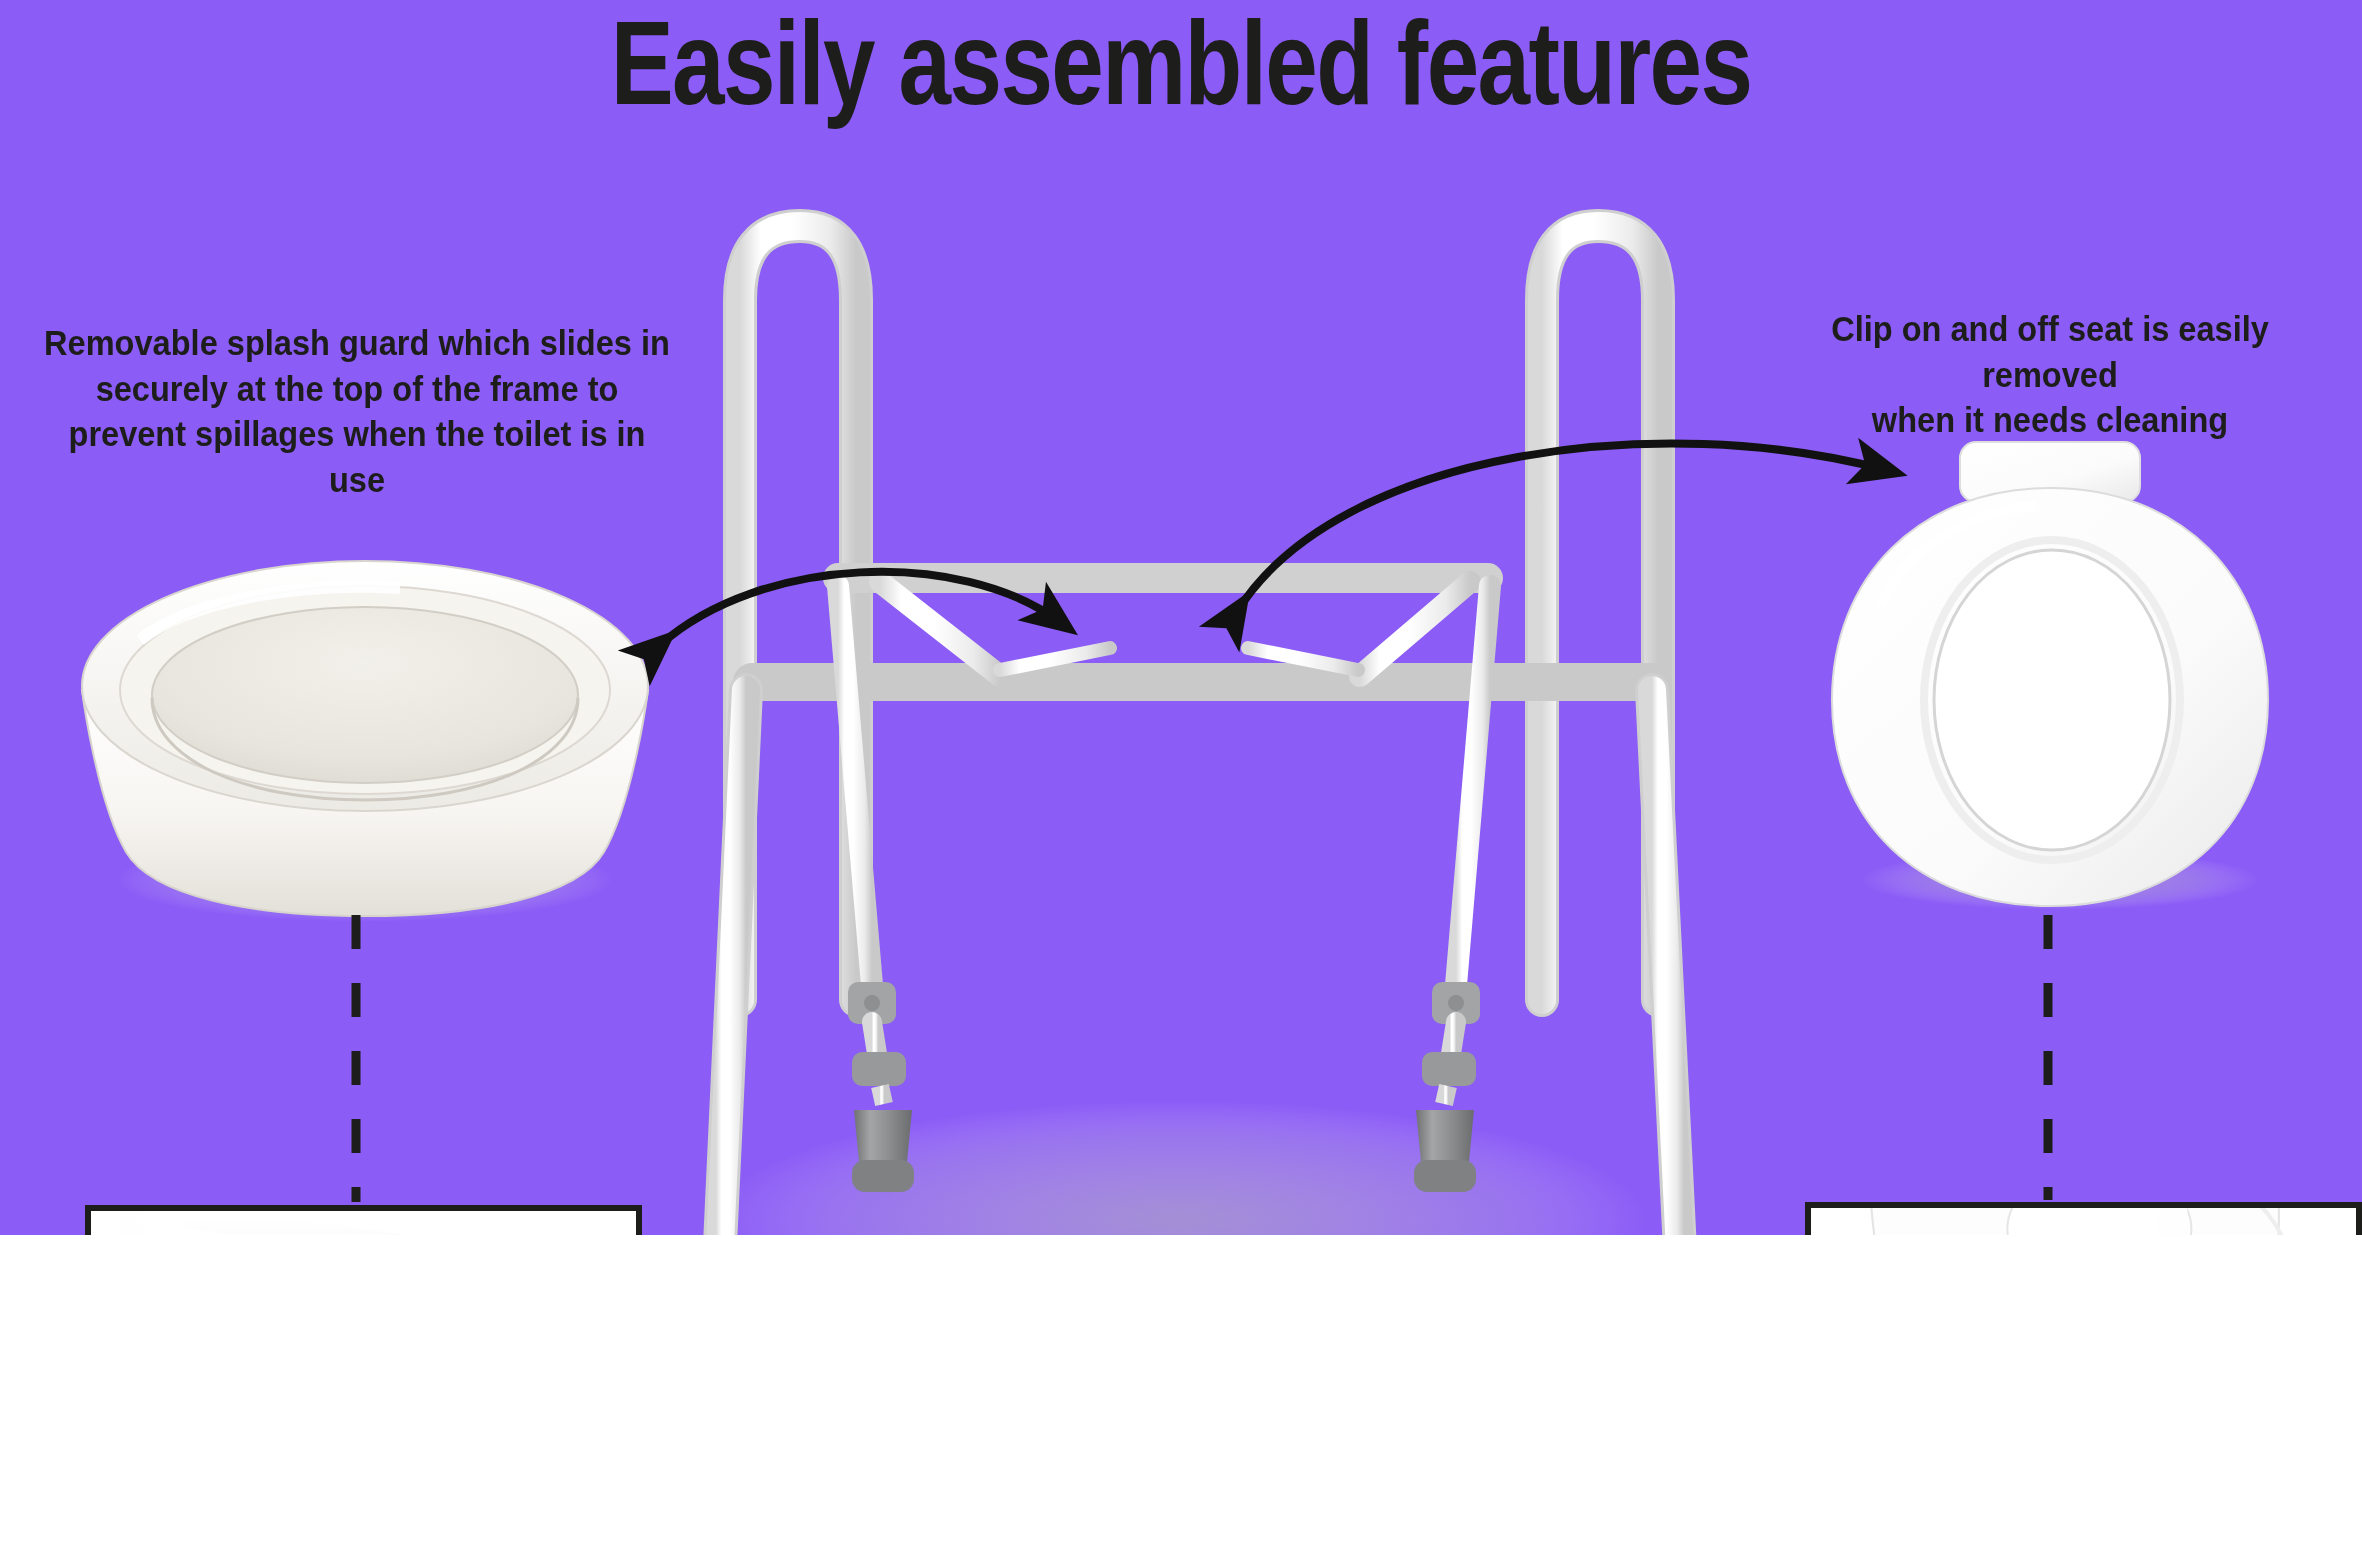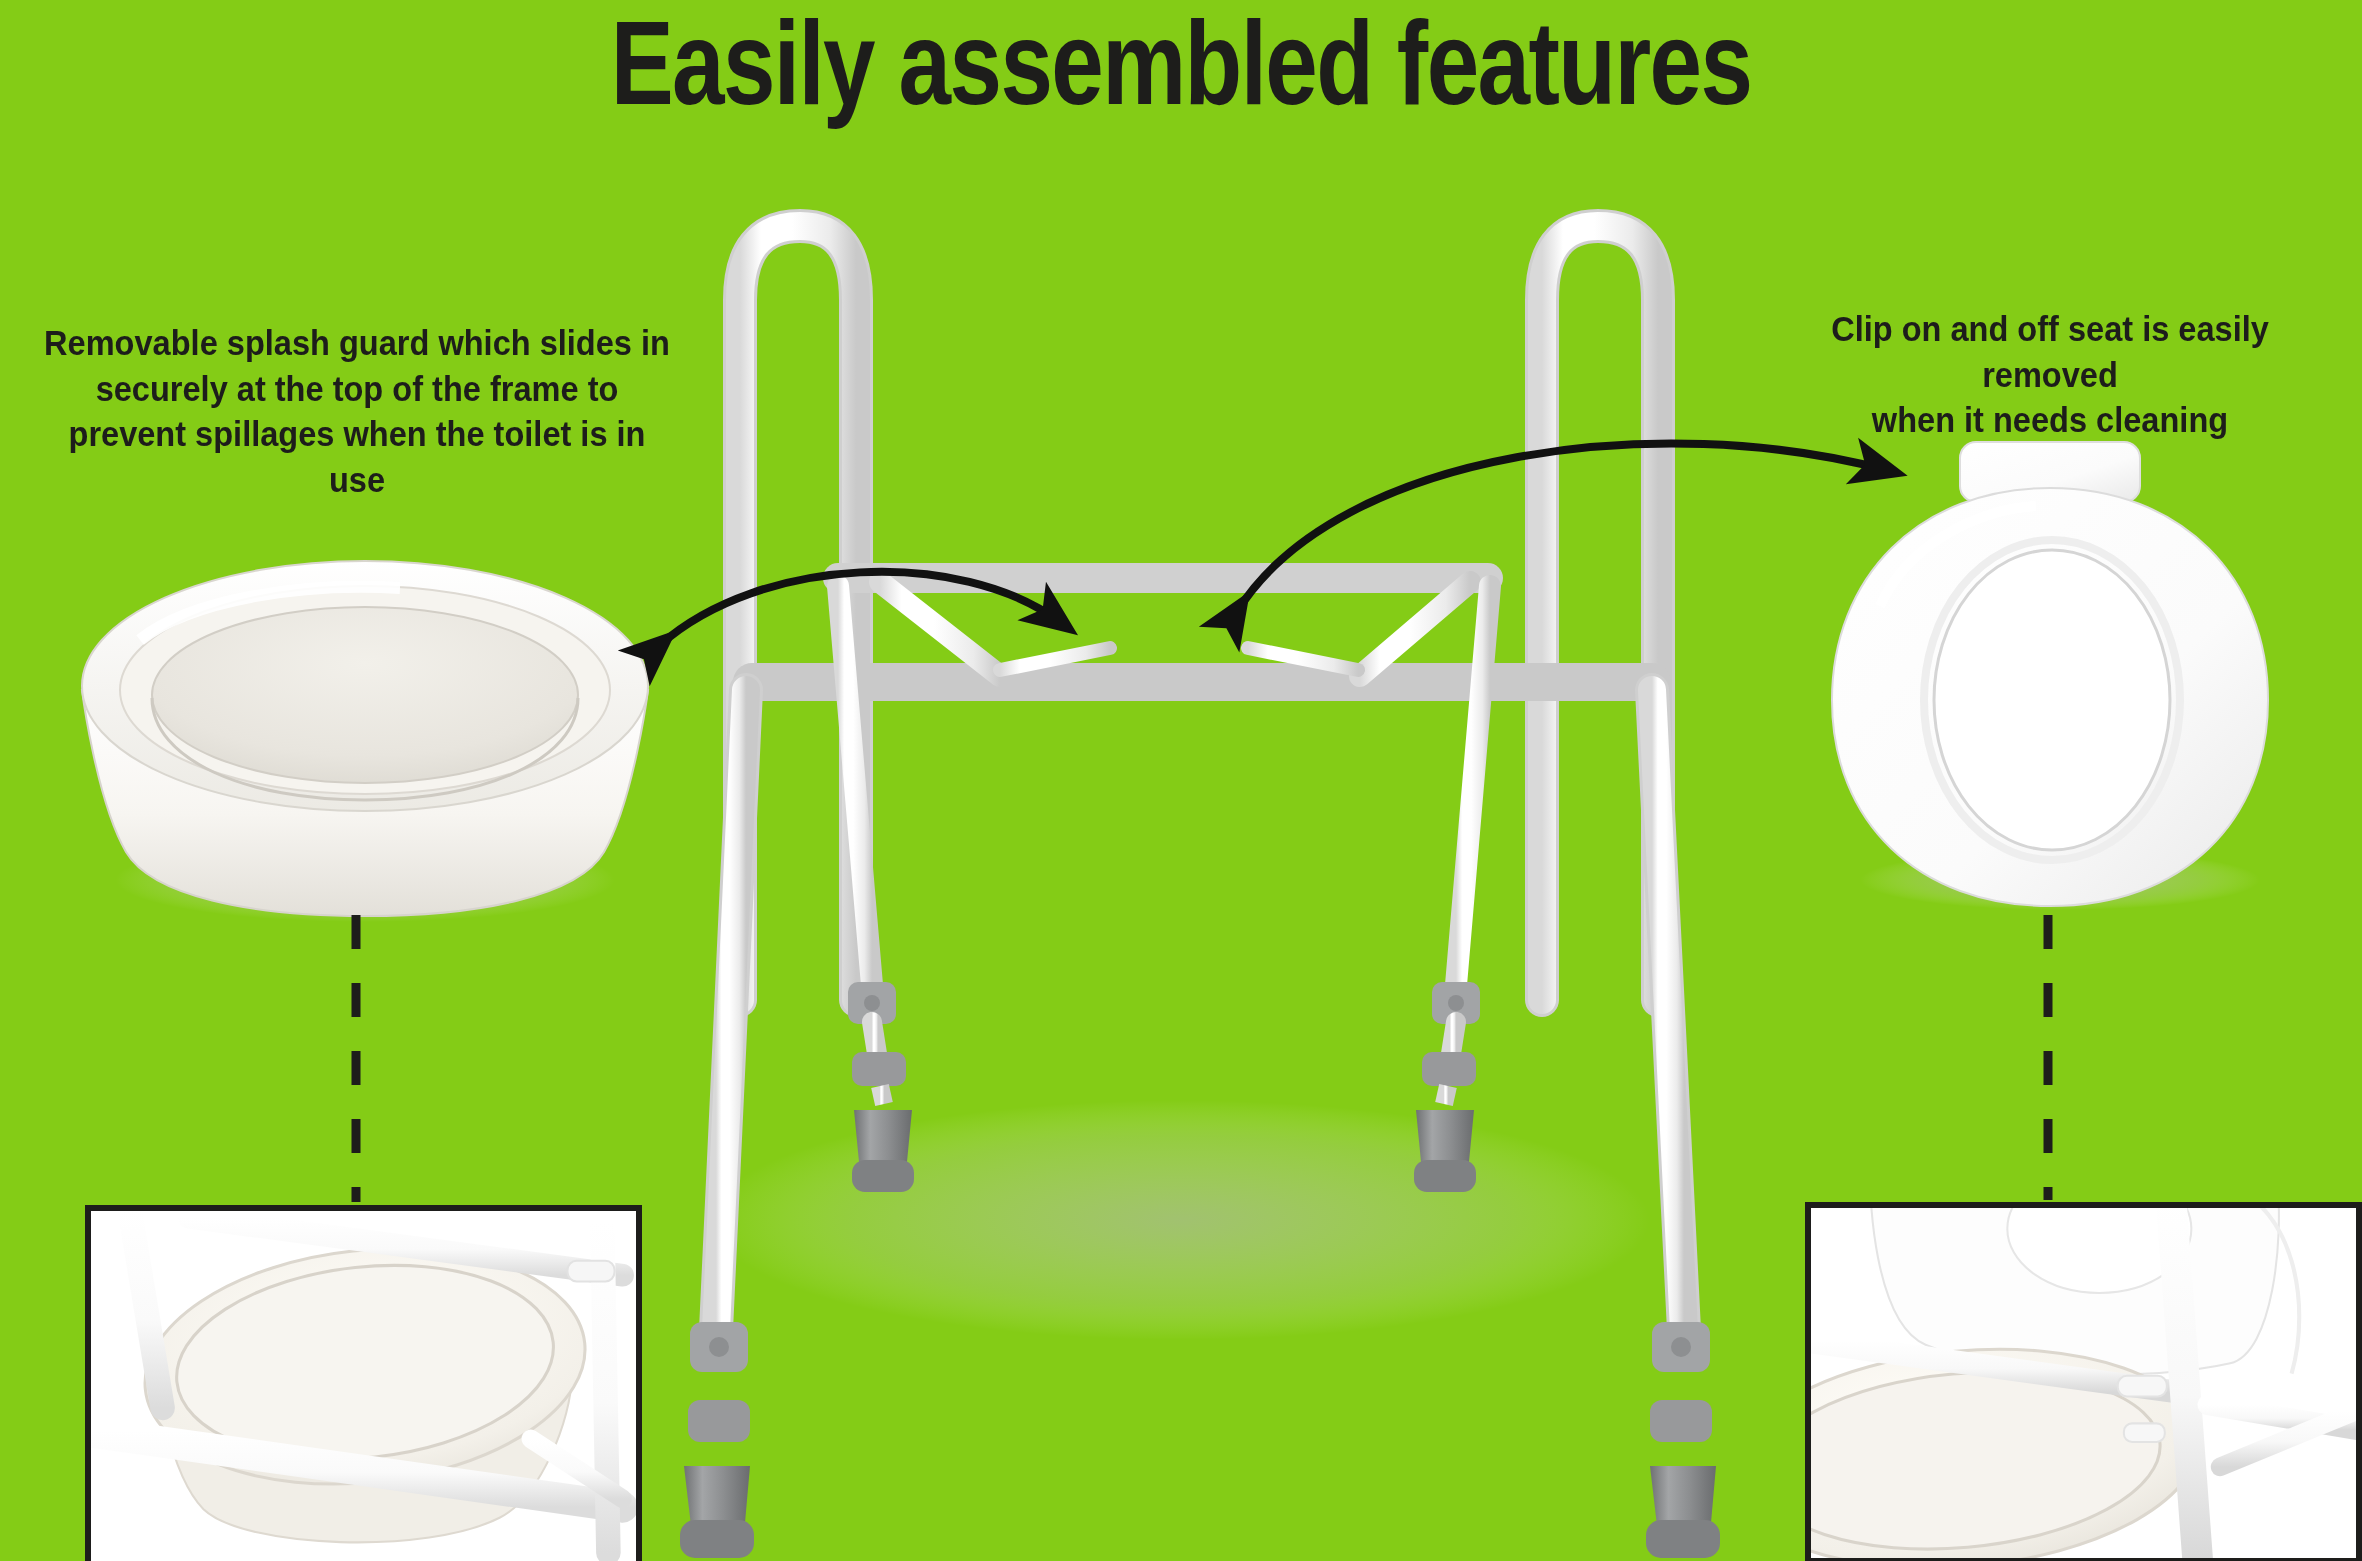--- a/index.html
+++ b/index.html
@@ -4,22 +4,22 @@
 <title>Easily assembled features</title>
 <style>
   html,body{margin:0;padding:0;background:#ffffff;}
   body{
     font-family:"Liberation Sans", sans-serif;
     -webkit-font-smoothing:antialiased;
   }
   #stage{
     position:relative;
     width:2362px;
-    height:1561px;
-    background:#84cc16;
+    height:1235px;
+    background:#8b5cf6;
     overflow:hidden;
   }
 
   
   #page-title{
     position:absolute;
     left:0; top:4px;
     width:2362px;
     text-align:center;
     font-family:"Liberation Sans", sans-serif;

